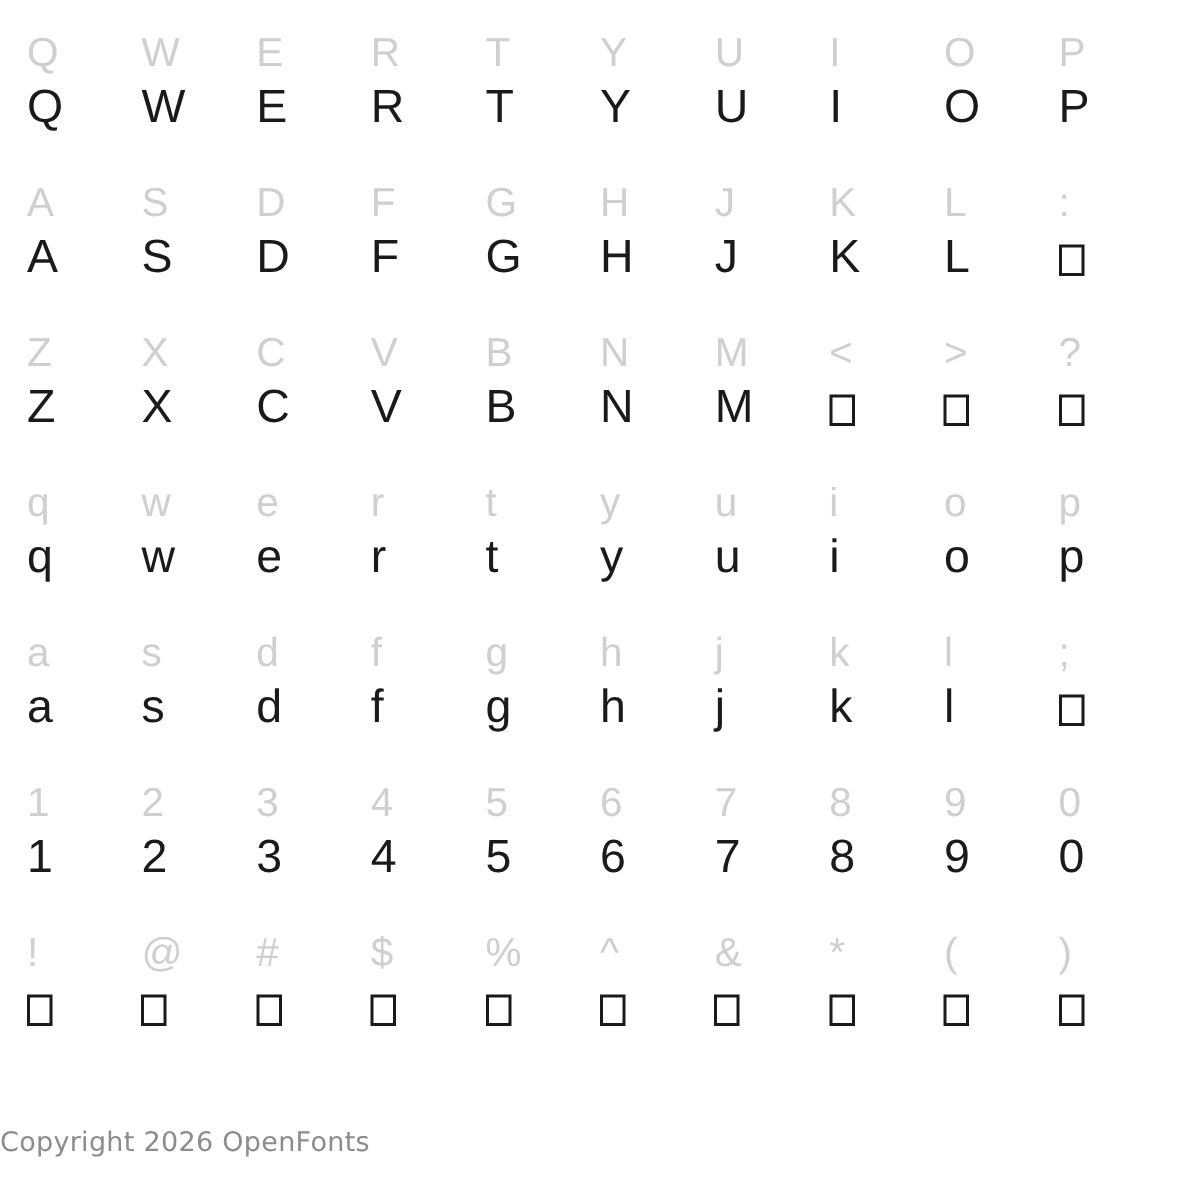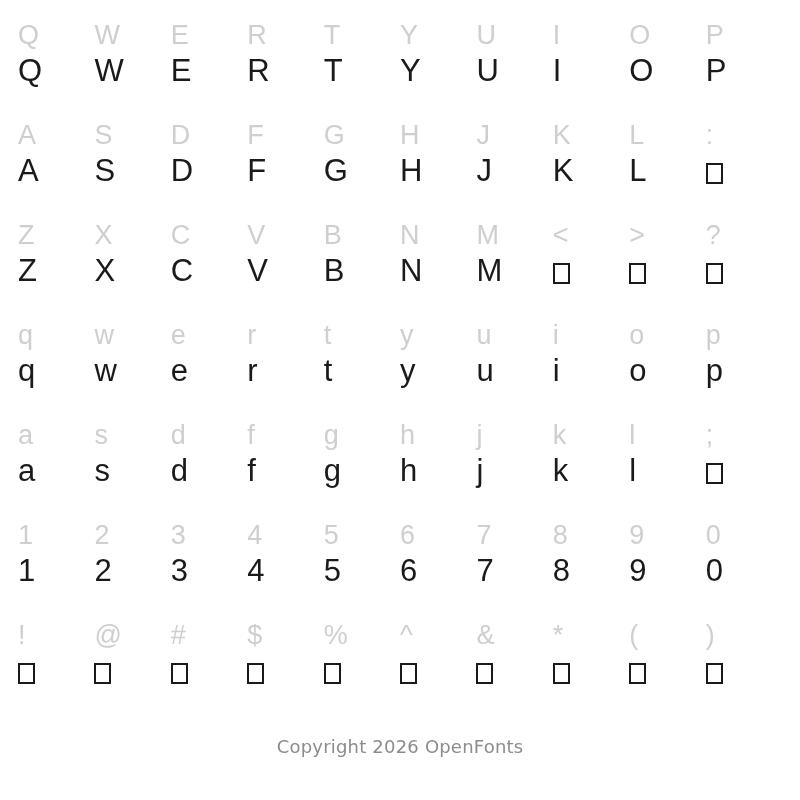--- a/index.html
+++ b/index.html
@@ -67,22 +67,21 @@
     width: 17px;
     height: 21px;
     border: 2px solid #1a1a1a;
     box-sizing: border-box;
     vertical-align: -3px;
   }
   .copyright {
     position: absolute;
     left: 0;
     right: 0;
-    bottom: 43px;
-    text-align: center;
+    bottom: 28px;
     font-size: 18px;
     color: #8c8c8c;
     font-family: "DejaVu Sans", sans-serif;
     letter-spacing: 0.2px;
   }
 </style>
 </head>
 <body>
 
 <div id="specimen">

